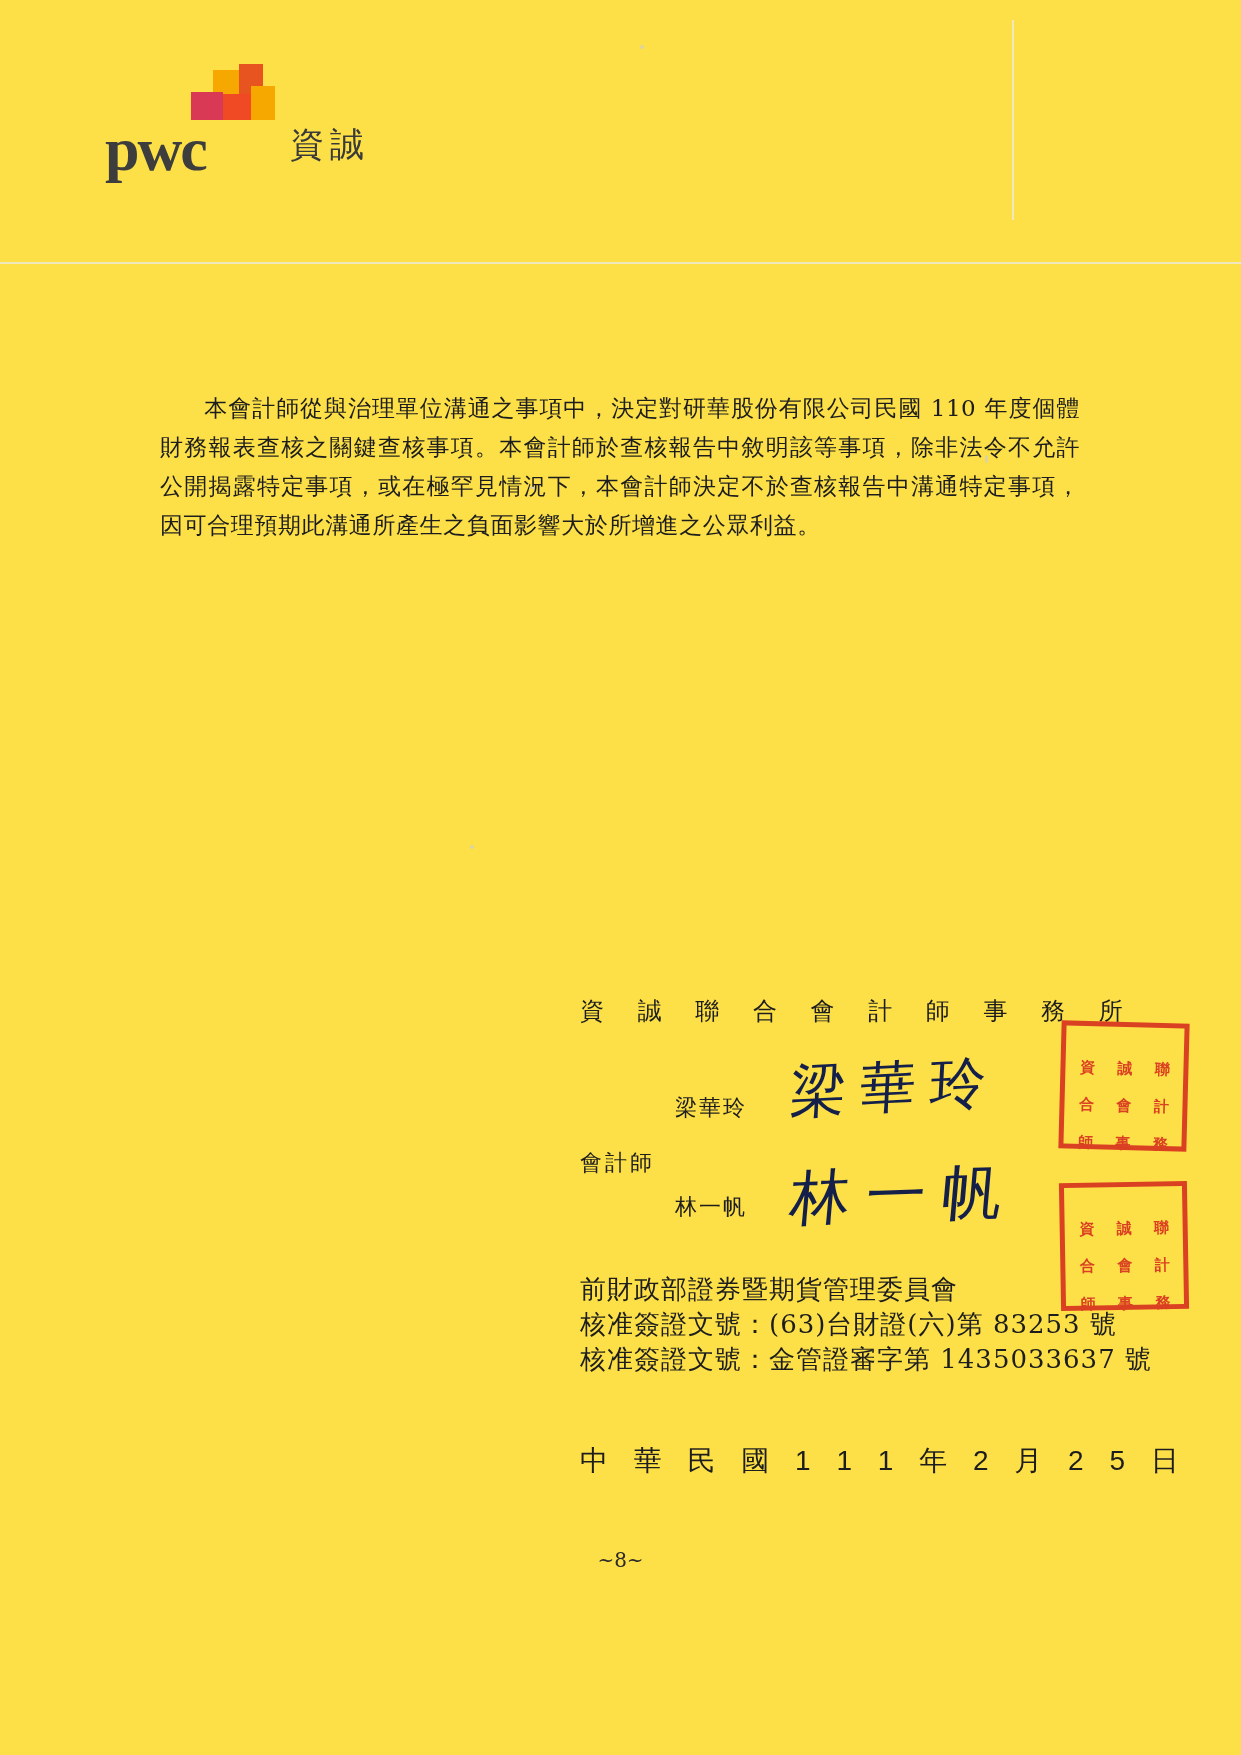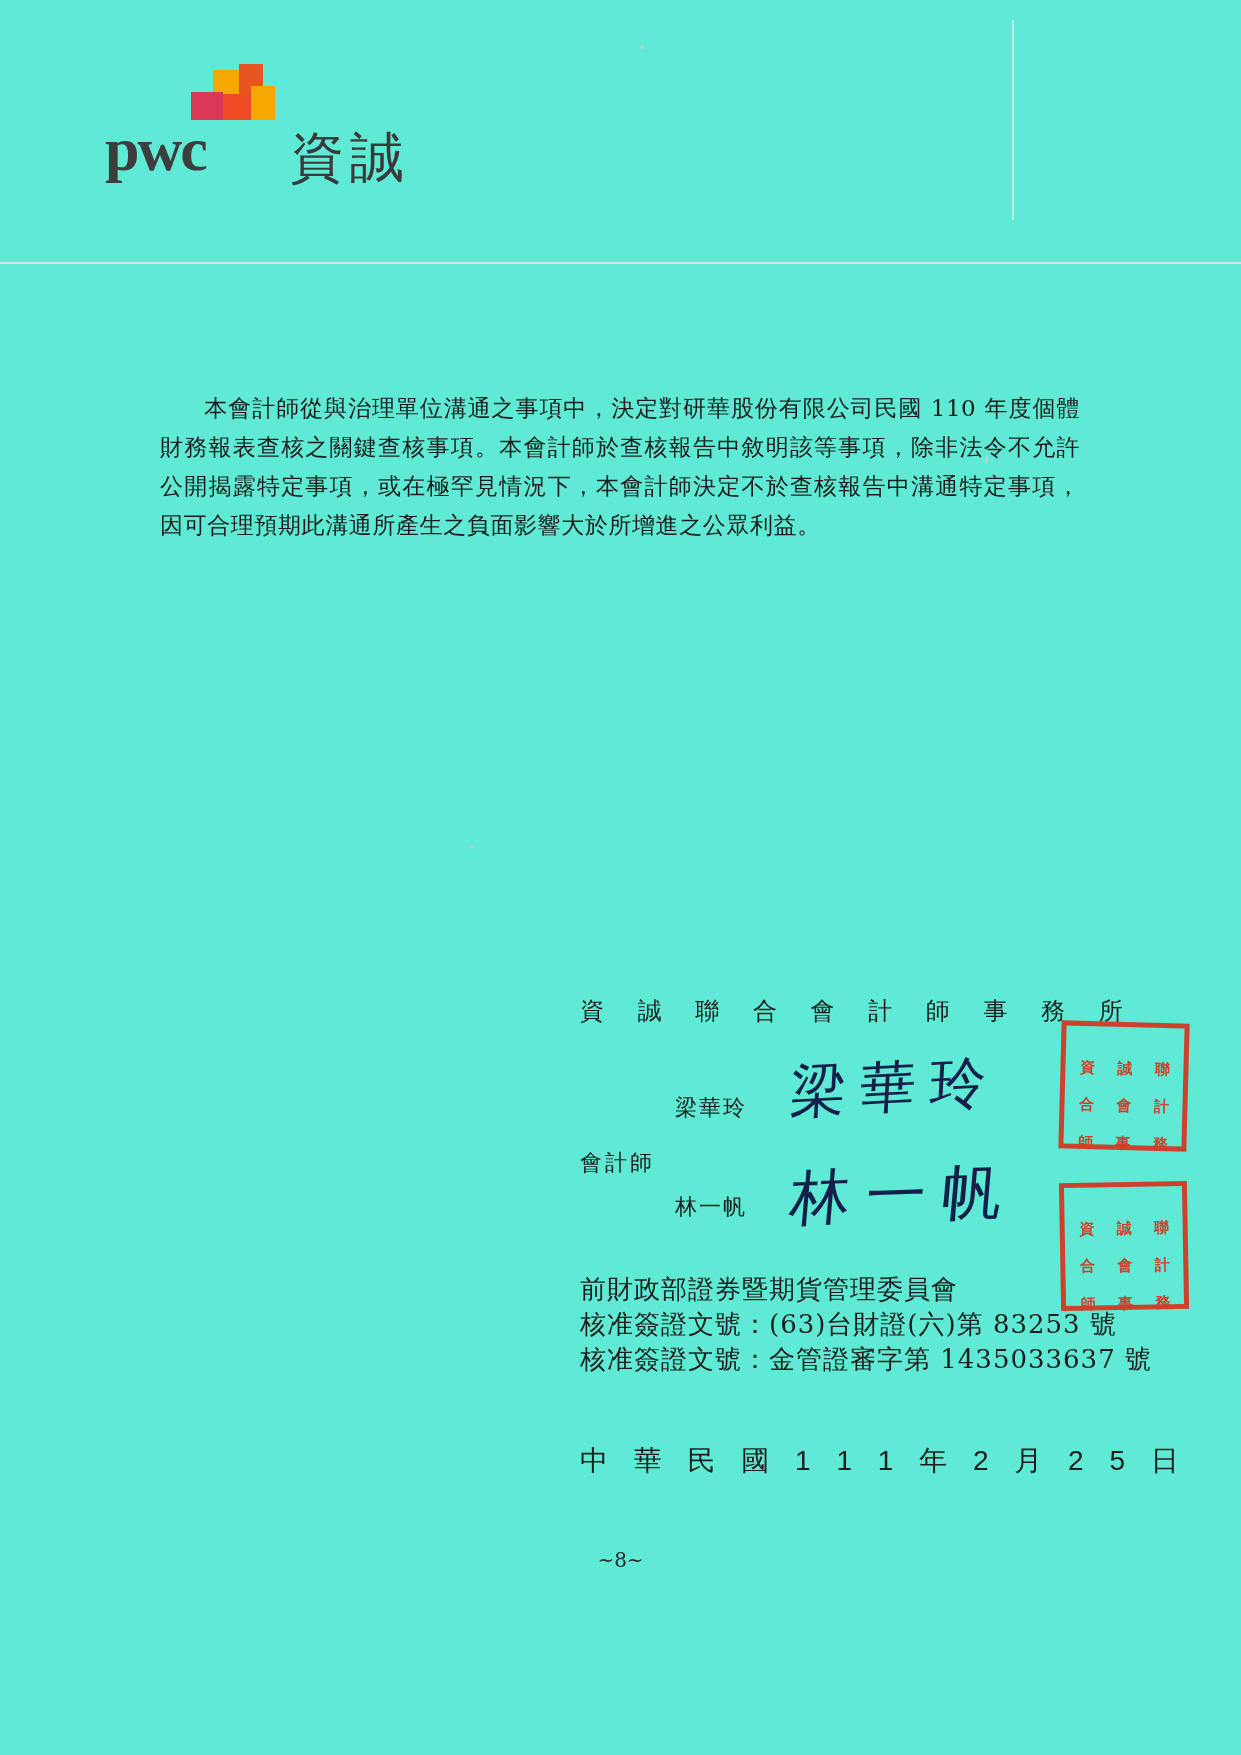--- a/index.html
+++ b/index.html
@@ -13,21 +13,21 @@
     position: relative;
     font-family: "Liberation Serif", serif;
     color: #1a1a1a;
     overflow: hidden;
   }
 
   
   .page {
     position: absolute;
     inset: 0;
-    background: #5eead4;
+    background: #fde047;
     padding-left: 36px;
   }
   
   .scan-line {
     position: absolute;
     background: #e9e9e6;
     opacity: .75;
   }
 
   
@@ -61,21 +61,21 @@
     font-weight: bold;
     font-size: 62px;
     letter-spacing: -2px;
     color: #3d3d3d;
   }
   .logo-cn {
     position: absolute;
     left: 185px;
     top: 60px;
     font-family: "DejaVu Serif", serif;
-    font-size: 54px;
+    font-size: 34px;
     letter-spacing: 6px;
     color: #3a3a3a;
     text-align: center;
   }
 
   
   .para {
     position: absolute;
     left: 160px;
     top: 366px;

